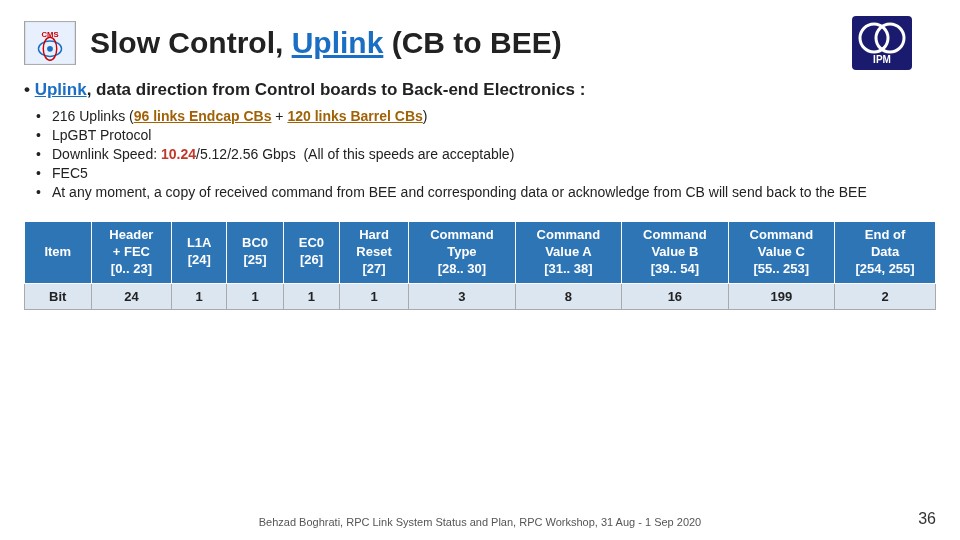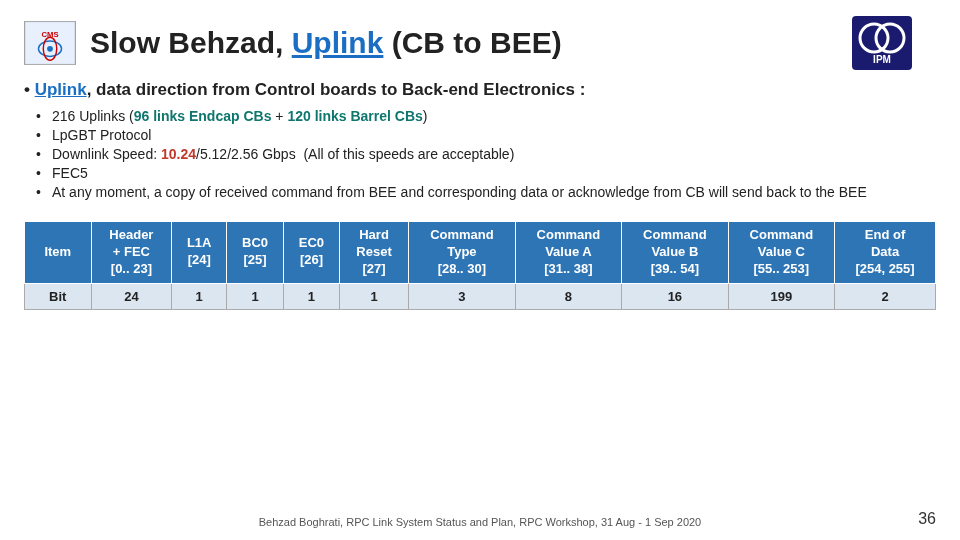--- a/index.html
+++ b/index.html
@@ -82,21 +82,22 @@
     }
 
     .sub-bullets li::before {
       content: "•";
       position: absolute;
       left: -16px;
       color: #222;
     }
 
     .sub-bullets li span.highlight-green {
-      color: #0f766e;
+      color: #a16207;
+      text-decoration: underline;
     }
 
     .sub-bullets li span.highlight-red {
       color: #c0392b;
     }
 
     .sub-bullets li span.bold {
       font-weight: bold;
     }
 
@@ -190,21 +191,21 @@
         <svg width="52" height="44" viewBox="0 0 52 44">
           <rect width="52" height="44" fill="#e8f0fe" stroke="#aaa" stroke-width="0.5"></rect>
           <text x="26" y="16" text-anchor="middle" font-size="8" font-weight="bold" fill="#c00">CMS</text>
 
           <ellipse cx="26" cy="28" rx="12" ry="8" fill="none" stroke="#1a6fc4" stroke-width="1.5"></ellipse>
           <ellipse cx="26" cy="28" rx="7" ry="12" fill="none" stroke="#c00" stroke-width="1.5"></ellipse>
           <circle cx="26" cy="28" r="3" fill="#1a6fc4"></circle>
         </svg>
       </div>
       <div class="title">
-        <span>Slow Behzad, </span><span class="title-uplink">Uplink</span><span> (CB to BEE)</span>
+        <span>Slow Control, </span><span class="title-uplink">Uplink</span><span> (CB to BEE)</span>
       </div>
     </div>
 
     <div class="ipm-logo">
       <svg width="60" height="54" viewBox="0 0 60 54">
         <rect width="60" height="54" fill="#1a1a6e" rx="4"></rect>
 
         <circle cx="22" cy="22" r="14" fill="none" stroke="#fff" stroke-width="3"></circle>
         <circle cx="38" cy="22" r="14" fill="none" stroke="#fff" stroke-width="3"></circle>
         <text x="30" y="47" text-anchor="middle" font-size="10" fill="#fff" font-weight="bold">IPM</text>

